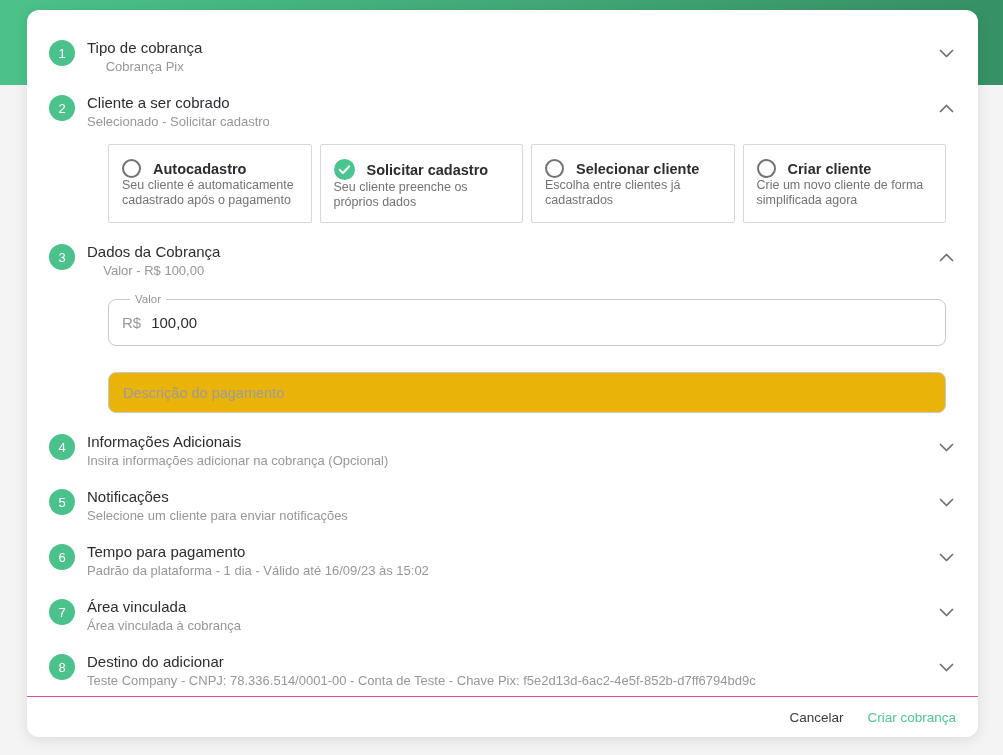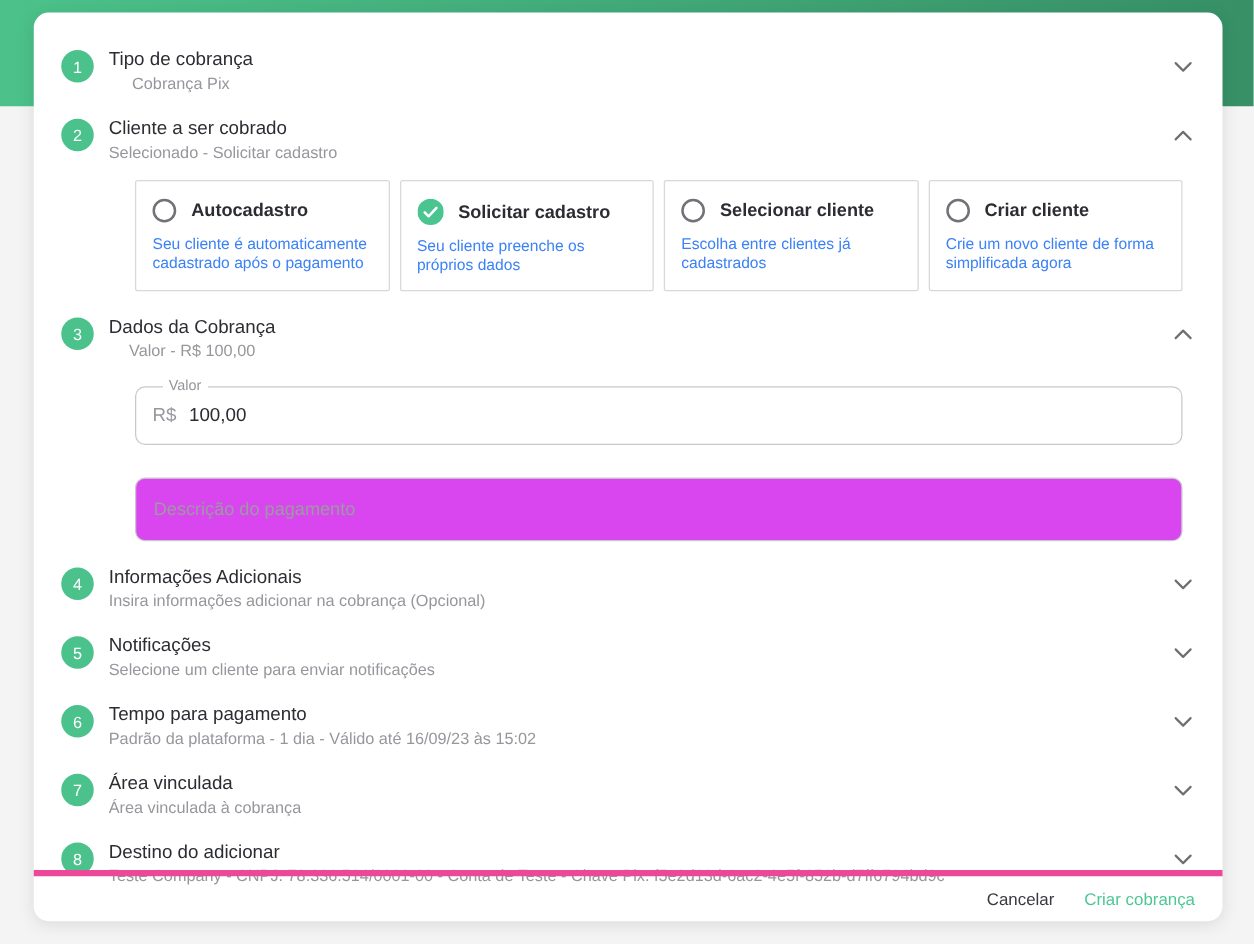--- a/index.html
+++ b/index.html
@@ -79,22 +79,21 @@
     border-radius: 50%;
     display: inline-block;
   }
   .opt-check { display: none; width: 21px; height: 21px; }
   .opt-card.selected .opt-check { display: inline-block; }
   .opt-title {
     margin-left: 12px;
     font-size: 14.5px; font-weight: 700; color: #2c2d32;
   }
   .opt-desc {
-    margin-top: 10px;
-    font-size: 12.5px; color: #3b82f6; line-height: 15px;
+    font-size: 12.5px; color: #737373; line-height: 15px;
   }
 
   
   .charge-fields { margin: 13px 12px 0 59px; }
   .valor-fieldset {
     border: 1px solid #c8c9cc;
     border-radius: 8px;
     height: 53px;
     padding: 0 13px;
     margin-top: 15px;
@@ -107,37 +106,37 @@
   .valor-prefix { font-size: 15px; color: #97989d; }
   .valor-input {
     border: none; outline: none;
     font-family: "Liberation Sans", sans-serif;
     font-size: 15px; color: #2c2d32;
     margin-left: 10px; flex: 1 1 auto;
     background: transparent;
   }
   .desc-input {
     display: block;
-    width: 100%; height: 51px;
+    width: 100%; height: 41px;
     margin-top: 26px;
     border: 1px solid #c8c9cc;
     border-radius: 8px;
     padding: 0 14px;
     font-family: "Liberation Sans", sans-serif;
     font-size: 14.5px; color: #2c2d32;
     outline: none;
-    background: #d946ef;
+    background: #eab308;
   }
   .desc-input::placeholder { color: #9a9ba0; opacity: 1; }
 
   
   .card-footer {
     position: absolute; left: 0; right: 0; bottom: 0;
     height: 41px;
-    border-top: 5px solid #ec4899;
+    border-top: 1px solid #ec4899;
     display: flex; align-items: center; justify-content: flex-end;
     padding-right: 10px;
   }
   .btn-text {
     border: none; background: transparent;
     font-family: "Liberation Sans", sans-serif;
     font-size: 13.5px;
     padding: 8px 12px;
     cursor: pointer;
   }

